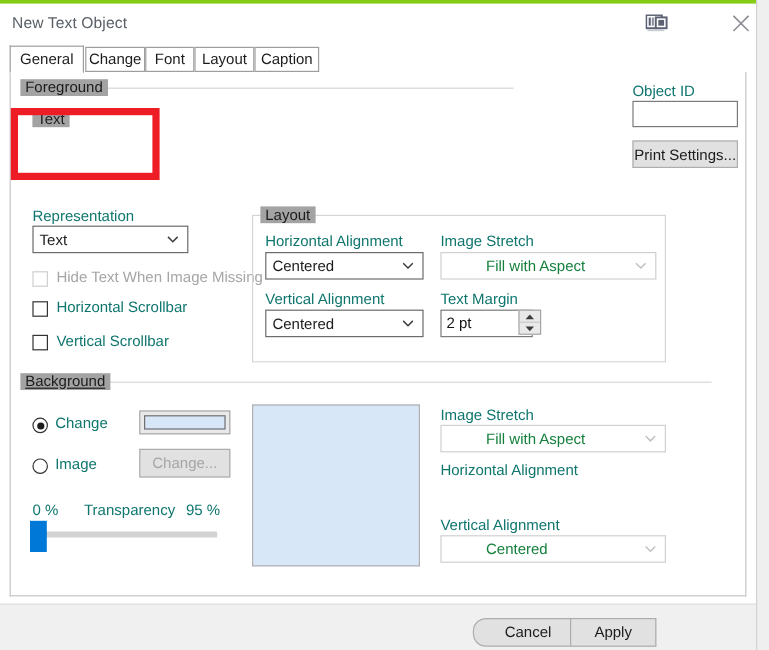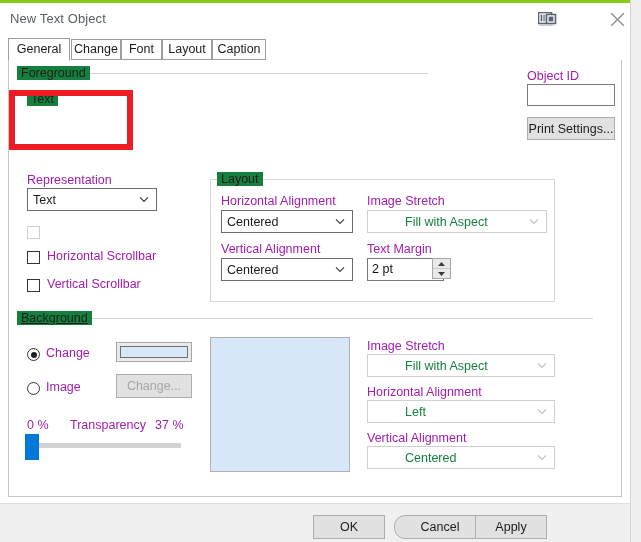--- a/index.html
+++ b/index.html
@@ -97,42 +97,42 @@
     border: 1px solid #c6c6c6;
     border-top: none;
     box-sizing: border-box;
   }
 
   
   .group-label {
     position: absolute;
     font-size: 12.5px;
     color: #1c1c1c;
-    background: #15803d;
+    background: #a3a3a3;
     padding: 0 4px;
     white-space: nowrap;
     z-index: 2;
   }
   .group-label.underline { text-decoration: underline; }
   .group-line {
     position: absolute;
     height: 1px;
     background: #d6d6d6;
   }
   .group-box {
     position: absolute;
     border: 1px solid #d6d6d6;
     box-sizing: border-box;
   }
 
   
   .lbl {
     position: absolute;
     font-size: 12.5px;
-    color: #a21caf;
+    color: #0f766e;
     white-space: nowrap;
   }
   .lbl.dim { color: #a6a6a6; }
 
   
   .textbox-multiline {
     position: absolute;
     background: #ffffff;
     border: 1px solid #a0a0a0;
     box-sizing: border-box;
@@ -377,20 +377,21 @@
     <div class="combo" style="left:18px; top:128px; width:130px; height:23px;">
       <div class="val">Text</div>
       <div class="arrow">
         <svg width="10" height="7" viewBox="0 0 10 7">
             <polyline points="1,1 5,5 9,1" fill="none" stroke="#3b3b3b" stroke-width="1.2"></polyline>
           </svg>
       </div>
     </div>
 
     <div class="chk disabled" style="left:18px; top:166px;"></div>
+    <div class="lbl dim" style="left:38px; top:164px;">Hide Text When Image Missing</div>
 
     <div class="chk" style="left:18px; top:191px;"></div>
     <div class="lbl" style="left:38px; top:189px;">Horizontal Scrollbar</div>
 
     <div class="chk" style="left:18px; top:219px;"></div>
     <div class="lbl" style="left:38px; top:217px;">Vertical Scrollbar</div>
 
     <div class="group-box" style="left:201px; top:119px; width:345px; height:123px;"></div>
     <div class="group-label" style="left:208px; top:112px;">Layout</div>
 
@@ -451,62 +452,51 @@
     </div>
 
     <div class="radio" style="left:18px; top:322px;"></div>
     <div class="lbl" style="left:37px; top:320px;">Image</div>
     <div class="btn disabled" style="left:107px; top:314px; width:76px; height:24px;">
       <span>Change...</span>
     </div>
 
     <div class="lbl" style="left:18px; top:358px;">0 %</div>
     <div class="lbl" style="left:61px; top:358px;">Transparency</div>
-    <div class="lbl" style="left:146px; top:358px;">37 %</div>
+    <div class="lbl" style="left:146px; top:358px;">95 %</div>
     <div class="slider-track" style="left:20px; top:383px; width:152px;"></div>
     <div class="slider-thumb" style="left:16px; top:374px;"></div>
 
     <div class="preview" id="bg-preview" style="left: 201px; top: 277px; width: 140px; height: 135px; background: rgb(215, 231, 247);"></div>
 
     <div class="lbl" style="left:358px; top:279px;">Image Stretch</div>
     <div class="combo disabled" style="left:358px; top:294px; width:188px; height:23px;">
       <div class="val">Fill with Aspect</div>
       <div class="arrow">
         <svg width="10" height="7" viewBox="0 0 10 7">
             <polyline points="1,1 5,5 9,1" fill="none" stroke="#c0c0c0" stroke-width="1.2"></polyline>
           </svg>
       </div>
     </div>
 
     <div class="lbl" style="left:358px; top:325px;">Horizontal Alignment</div>
-    <div class="combo disabled" style="left:358px; top:340px; width:188px; height:23px;">
-      <div class="val">Left</div>
-      <div class="arrow">
-        <svg width="10" height="7" viewBox="0 0 10 7">
-            <polyline points="1,1 5,5 9,1" fill="none" stroke="#c0c0c0" stroke-width="1.2"></polyline>
-          </svg>
-      </div>
-    </div>
 
     <div class="lbl" style="left:358px; top:371px;">Vertical Alignment</div>
     <div class="combo disabled" style="left:358px; top:386px; width:188px; height:23px;">
       <div class="val">Centered</div>
       <div class="arrow">
         <svg width="10" height="7" viewBox="0 0 10 7">
             <polyline points="1,1 5,5 9,1" fill="none" stroke="#c0c0c0" stroke-width="1.2"></polyline>
           </svg>
       </div>
     </div>
 
   </div>
 
   <div class="footer">
-    <div class="btn" style="left:313px; top:11px; width:72px; height:24px;">
-      <span>OK</span>
-    </div>
     <div class="btn" style="left:394px; top:11px; width:92px; height:24px;border-radius:11px;">
       <span>Cancel</span>
     </div>
     <div class="btn" style="left:475px; top:11px; width:72px; height:24px;">
       <span>Apply</span>
     </div>
   </div>
 
   <div class="annot-rect" id="annot" style="left: 9px; top: 90px; width: 124px; height: 60px; border-color: rgb(238, 28, 37);"></div>
 

